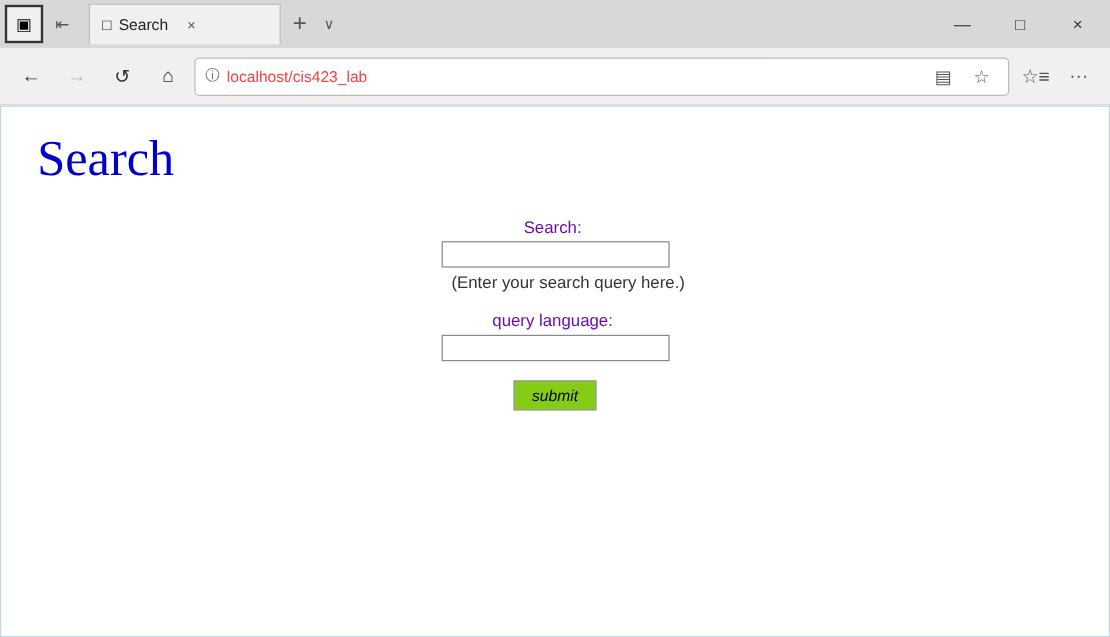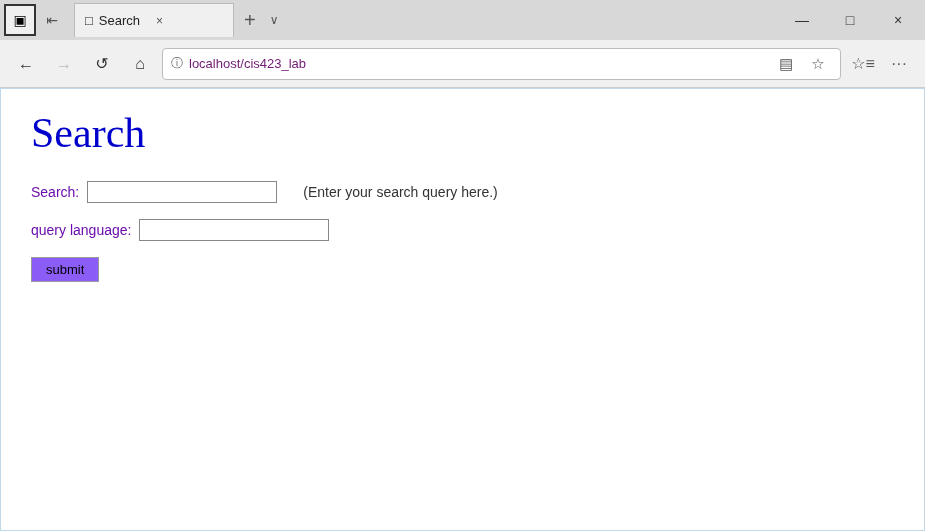--- a/index.html
+++ b/index.html
@@ -143,21 +143,21 @@
     }
 
     .address-bar-icon {
       color: #666;
       font-size: 12px;
     }
 
     .address-text {
       flex: 1;
       font-size: 13px;
-      color: #701a75;
+      color: #ef4444;
     }
 
     .address-bar-actions {
       display: flex;
       align-items: center;
       gap: 4px;
     }
 
     .addr-btn {
       width: 28px;
@@ -203,20 +203,21 @@
       color: #00c;
       font-family: Georgia, serif;
       margin-bottom: 24px;
     }
 
     .form-row {
       display: flex;
       align-items: center;
       margin-bottom: 16px;
       gap: 4px;
+      flex-direction: column;
     }
 
     .form-label {
       font-size: 14px;
       color: #6a0dad;
       margin-right: 4px;
     }
 
     .form-input {
       border: 1px solid #888;
@@ -228,24 +229,25 @@
 
     .form-hint {
       font-size: 14px;
       color: #333;
       margin-left: 22px;
     }
 
     .submit-btn {
       padding: 4px 14px;
       font-size: 13px;
-      background: #8b5cf6;
+      background: #84cc16;
       border: 1px solid #999;
       cursor: pointer;
       font-family: Arial, sans-serif;
+      font-style: italic;
     }
   </style>
 </head>
 <body>
 
 <div class="browser-window">
 
   <div class="tab-bar">
     <div class="browser-icons-left">
       <div class="tab-icon-box">

